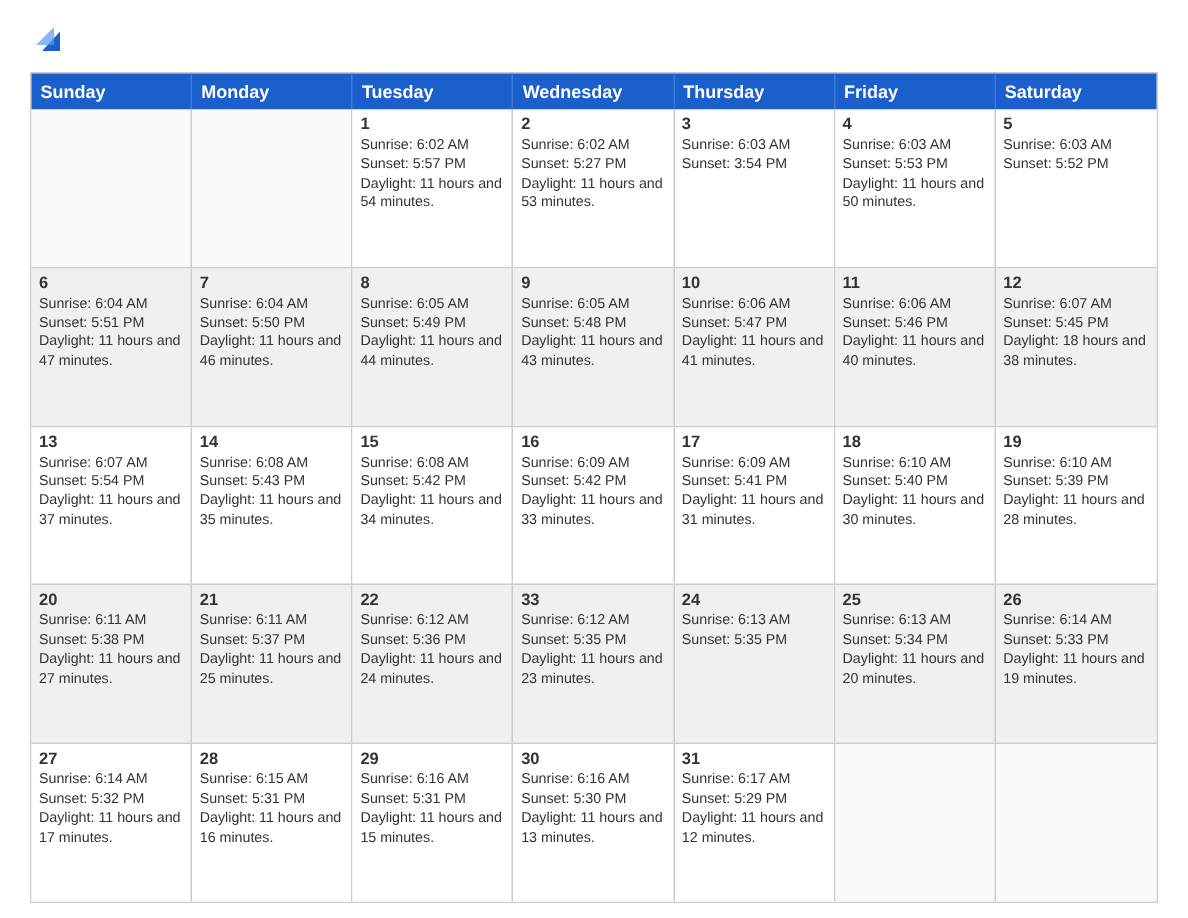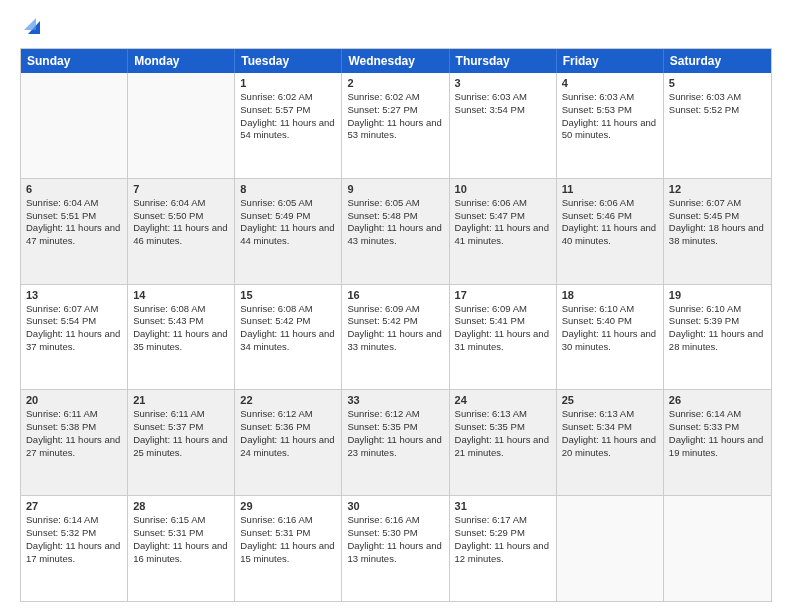--- a/index.html
+++ b/index.html
@@ -285,21 +285,20 @@
           <div class="cal-cell shaded">
             <span class="day-num">33</span>
             <span class="cell-line">Sunrise: 6:12 AM</span>
             <span class="cell-line">Sunset: 5:35 PM</span>
             <span class="cell-line">Daylight: 11 hours and 23 minutes.</span>
           </div>
           <div class="cal-cell shaded">
             <span class="day-num">24</span>
             <span class="cell-line">Sunrise: 6:13 AM</span>
             <span class="cell-line">Sunset: 5:35 PM</span>
-            <span class="cell-line">Daylight: 11 hours and 21 minutes.</span>
           </div>
           <div class="cal-cell shaded">
             <span class="day-num">25</span>
             <span class="cell-line">Sunrise: 6:13 AM</span>
             <span class="cell-line">Sunset: 5:34 PM</span>
             <span class="cell-line">Daylight: 11 hours and 20 minutes.</span>
           </div>
           <div class="cal-cell shaded">
             <span class="day-num">26</span>
             <span class="cell-line">Sunrise: 6:14 AM</span>

